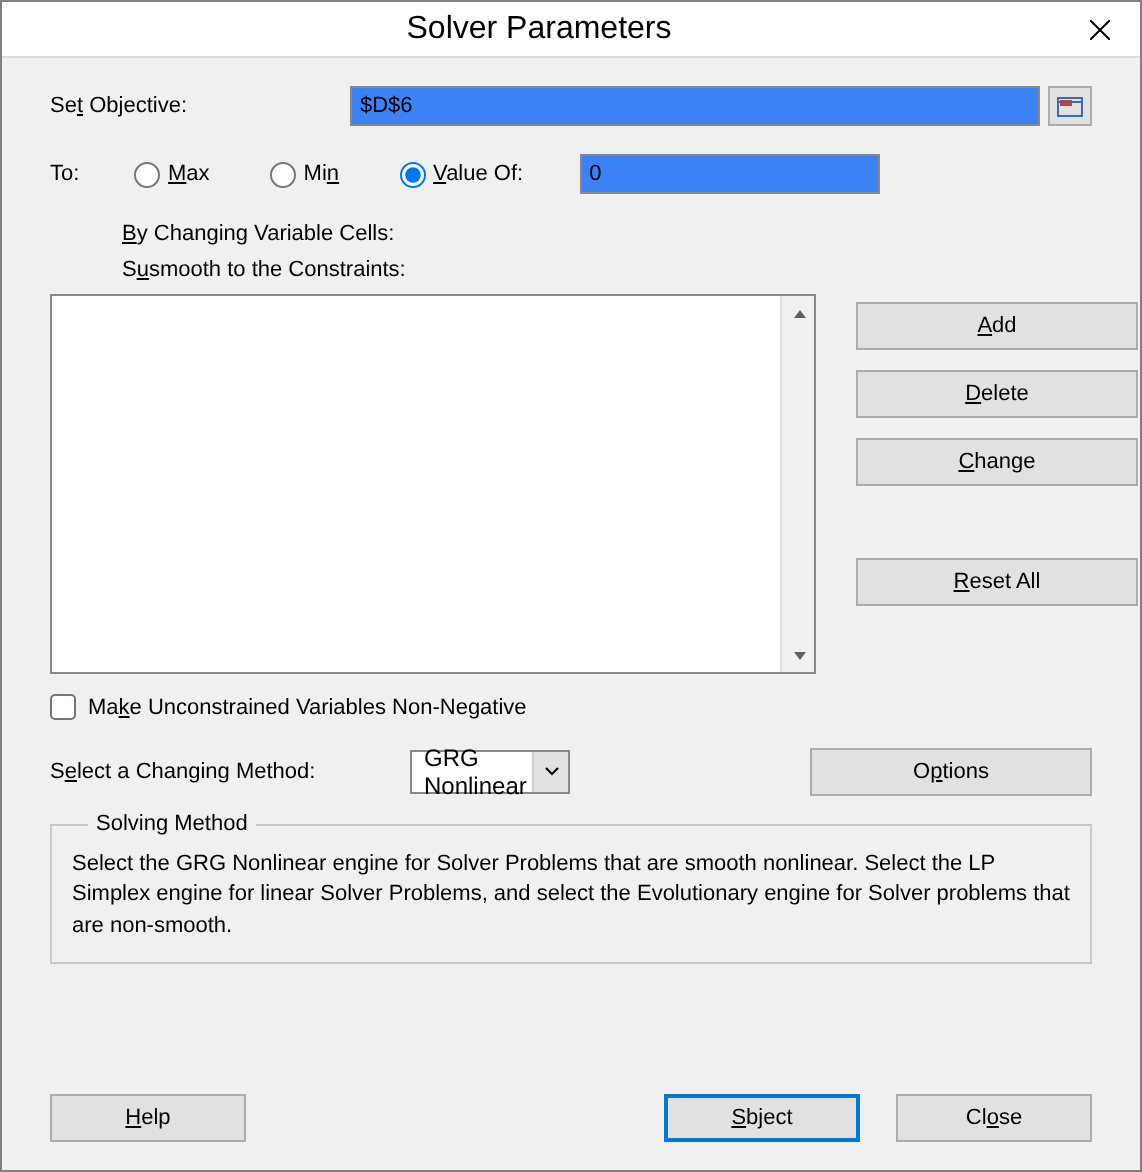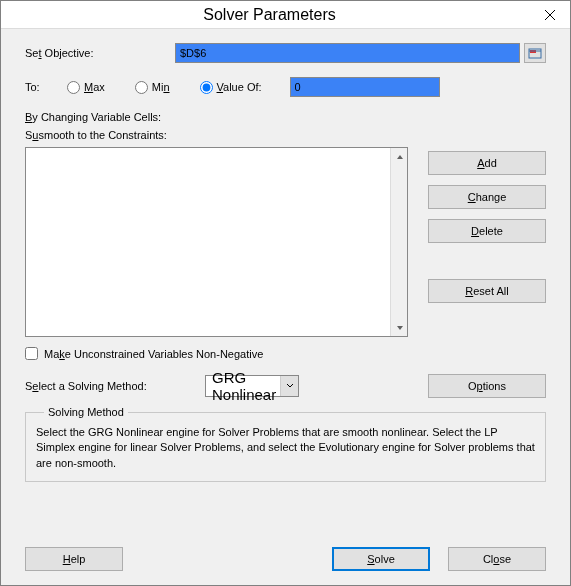--- a/index.html
+++ b/index.html
@@ -29,21 +29,21 @@
     cursor: pointer;
   }
   .closebtn svg { width: 10px; height: 10px; }
   .body {
     flex: 1;
     padding: 14px 24px 14px 24px;
     background: #f0f0f0;
     display: flex; flex-direction: column;
   }
   .row { display: flex; align-items: center; margin-bottom: 14px; }
-  .row.label-row { margin-bottom: 6px; }
+  .row.label-row { margin-bottom: 6px; margin-left: 36px; }
   .lbl { color: #000; }
   .u { text-decoration: underline; }
   .input-text {
     height: 20px;
     border: 1px solid #888;
     background: #3b82f6;
     padding: 0 4px;
     font-size: 11px;
     outline: none;
   }
@@ -85,36 +85,36 @@
   .side-buttons .gap { height: 16px; }
   .btn {
     height: 24px;
     border: 1px solid #adadad;
     background: #e1e1e1;
     font-size: 11px;
     cursor: pointer;
     display: flex; align-items: center; justify-content: center;
   }
   .btn.primary { border: 2px solid #0078d7; background: #e1e1e1; }
-  .btn.wide { width: 118px; }
+  .btn.wide { width: 141px; }
   .check-row { display: flex; align-items: center; gap: 6px; margin-bottom: 14px; }
   .check-row input { margin: 0; width: 13px; height: 13px; }
   .method-row { display: flex; align-items: center; gap: 20px; margin-bottom: 14px; }
   .select-wrap {
     position: relative;
     flex: 1;
     max-width: 220px;
   }
   .select-wrap .sel {
     width: 100%; height: 22px;
     border: 1px solid #888;
     background: #fff;
-    padding: 0 22px 0 6px;
+    padding: 0 8px 0 6px;
     display: flex; align-items: center;
-    font-size: 15px;
+    font-size: 12px;
     cursor: pointer;
   }
   .select-wrap .caret {
     position: absolute; right: 1px; top: 1px; bottom: 1px; width: 18px;
     background: #e1e1e1;
     display: flex; align-items: center; justify-content: center;
     border-left: 1px solid #ccc;
   }
   .select-wrap .caret svg { width: 8px; height: 8px; }
   .groupbox {
@@ -210,42 +210,42 @@
                 <polygon points="1,2 7,2 4,6" fill="#606060"></polygon>
               </svg>
             </div>
         </div>
       </div>
       <div class="side-buttons">
         <div class="btn wide">
             <span><span class="u">A</span><span>dd</span></span>
           </div>
         <div class="btn wide">
+            <span><span class="u">D</span><span>elete</span></span>
+          </div>
+        <div class="btn wide">
             <span><span class="u">C</span><span>hange</span></span>
-          </div>
-        <div class="btn wide">
-            <span><span class="u">D</span><span>elete</span></span>
           </div>
         <div class="gap"></div>
         <div class="btn wide">
             <span><span class="u">R</span><span>eset All</span></span>
           </div>
       </div>
     </div>
 
     <div class="check-row">
       <input type="checkbox" style="">
       <span class="lbl">
         <span>Ma</span><span class="u">k</span><span>e Unconstrained Variables Non-Negative</span>
       </span>
     </div>
 
     <div class="method-row">
       <div class="lbl" style="width:160px;">
-        <span>S</span><span class="u">e</span><span>lect a Solving Method:</span>
+        <span>S</span><span class="u">e</span><span>lect a Changing Method:</span>
       </div>
       <div class="select-wrap">
         <div class="sel">GRG Nonlinear</div>
         <div class="caret">
             <svg viewBox="0 0 8 8">
               <polyline points="1,2 4,5 7,2" fill="none" stroke="#000" stroke-width="1"></polyline>
             </svg>
           </div>
       </div>
       <div style="flex:1"></div>
@@ -258,21 +258,21 @@
       <div class="legend">Solving Method</div>
       <div>Select the GRG Nonlinear engine for Solver Problems that are smooth nonlinear. Select the LP Simplex engine for linear Solver Problems, and select the Evolutionary engine for Solver problems that are non-smooth.</div>
     </div>
 
     <div class="footer">
       <div class="btn">
           <span><span class="u">H</span><span>elp</span></span>
         </div>
       <div class="spacer"></div>
       <div class="btn primary">
-          <span><span class="u">S</span><span>olve</span></span>
+          <span><span class="u">S</span><span>bject</span></span>
         </div>
       <div class="btn">
           <span><span>Cl</span><span class="u">o</span><span>se</span></span>
         </div>
     </div>
 
   </div>
 </div>
 
 </body></html>

